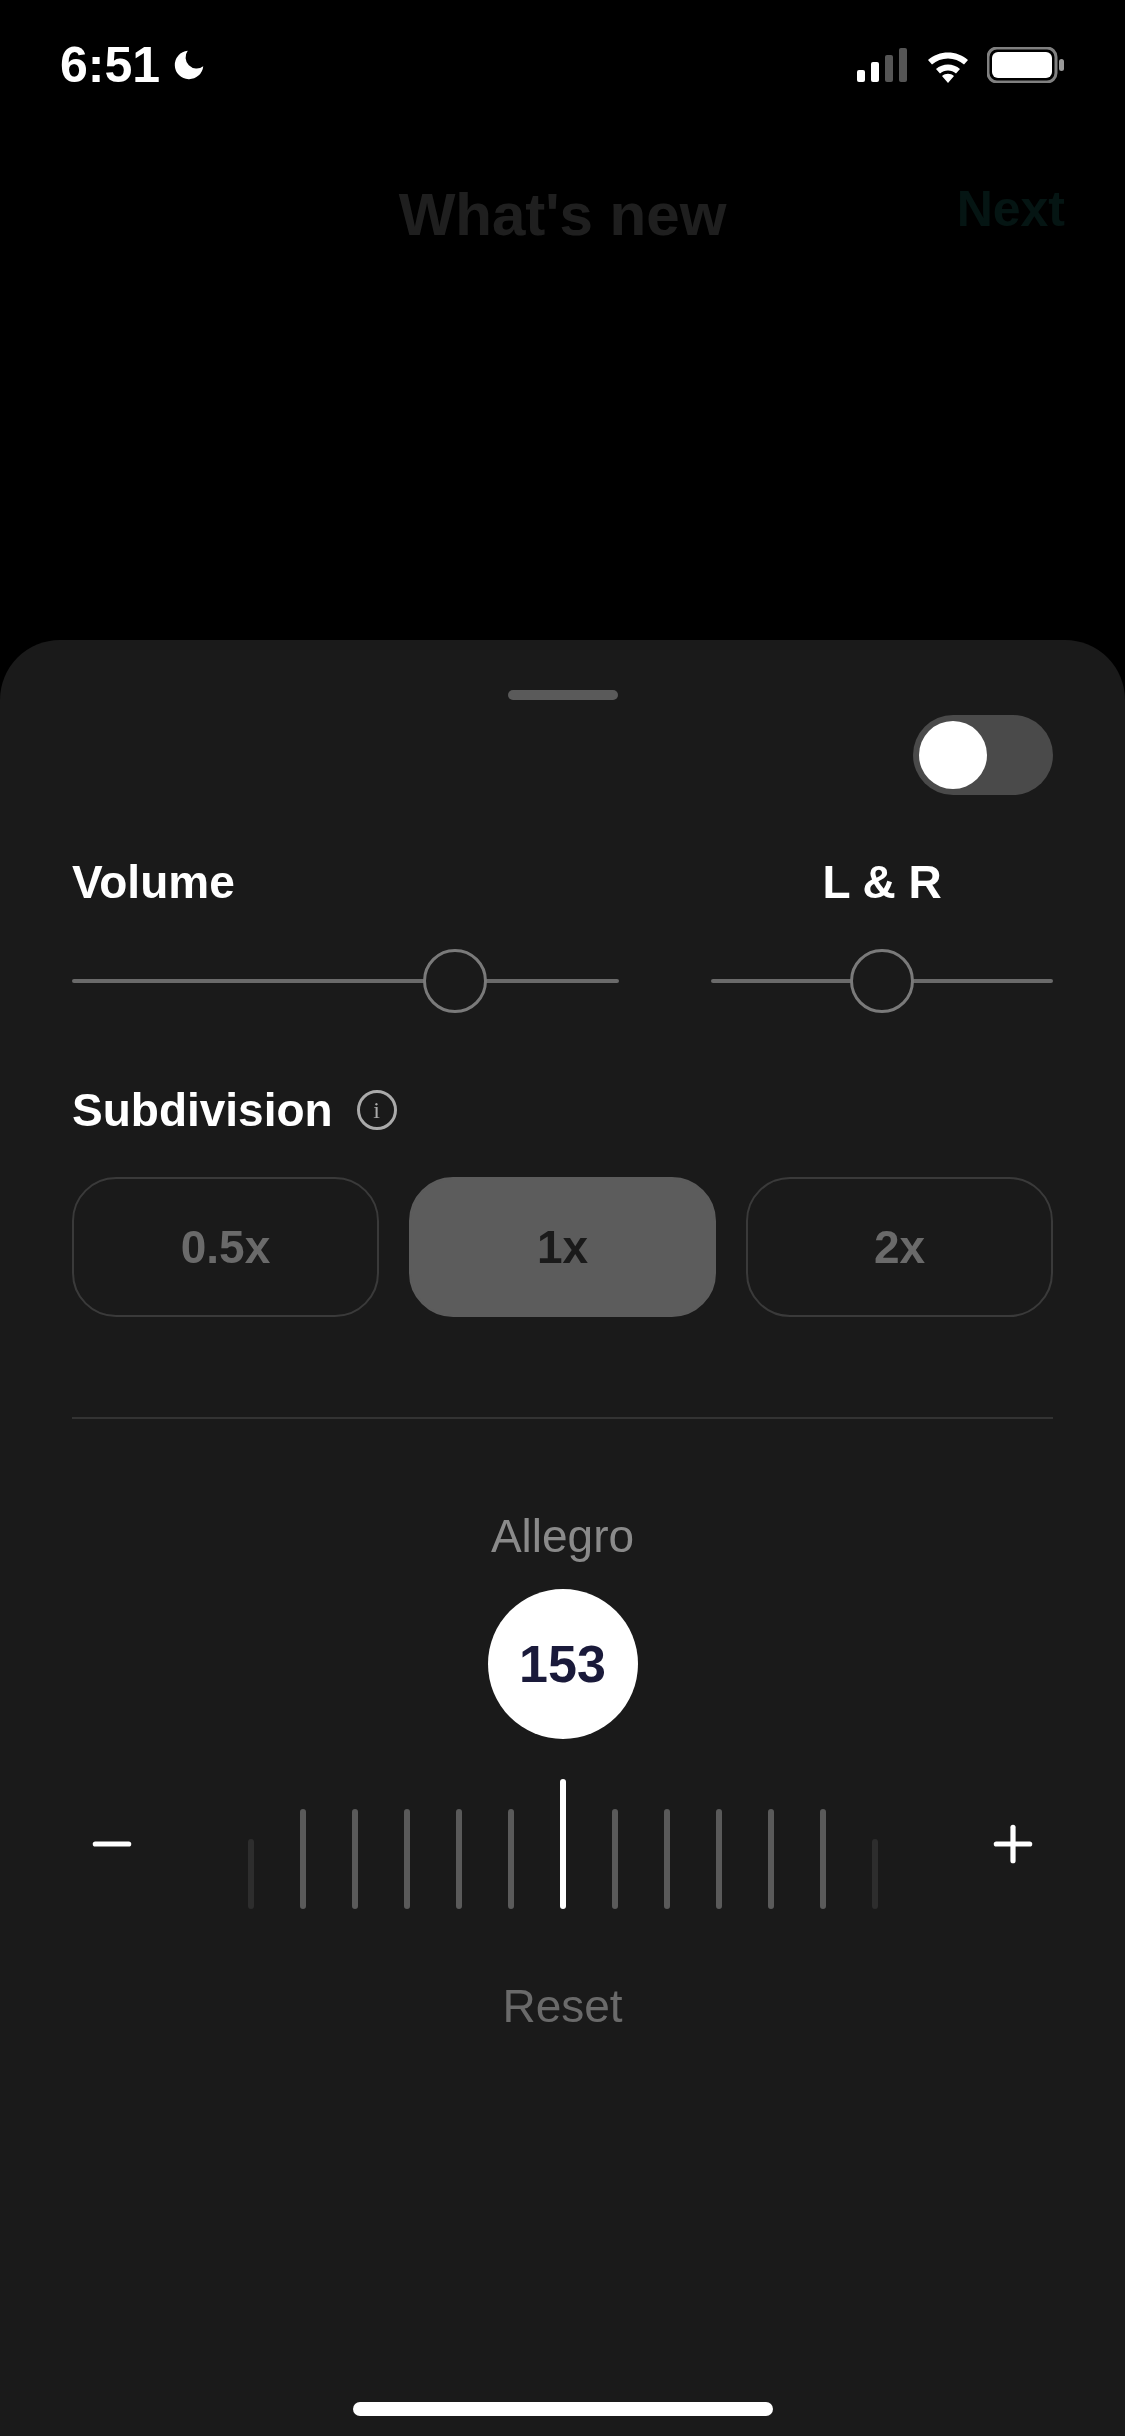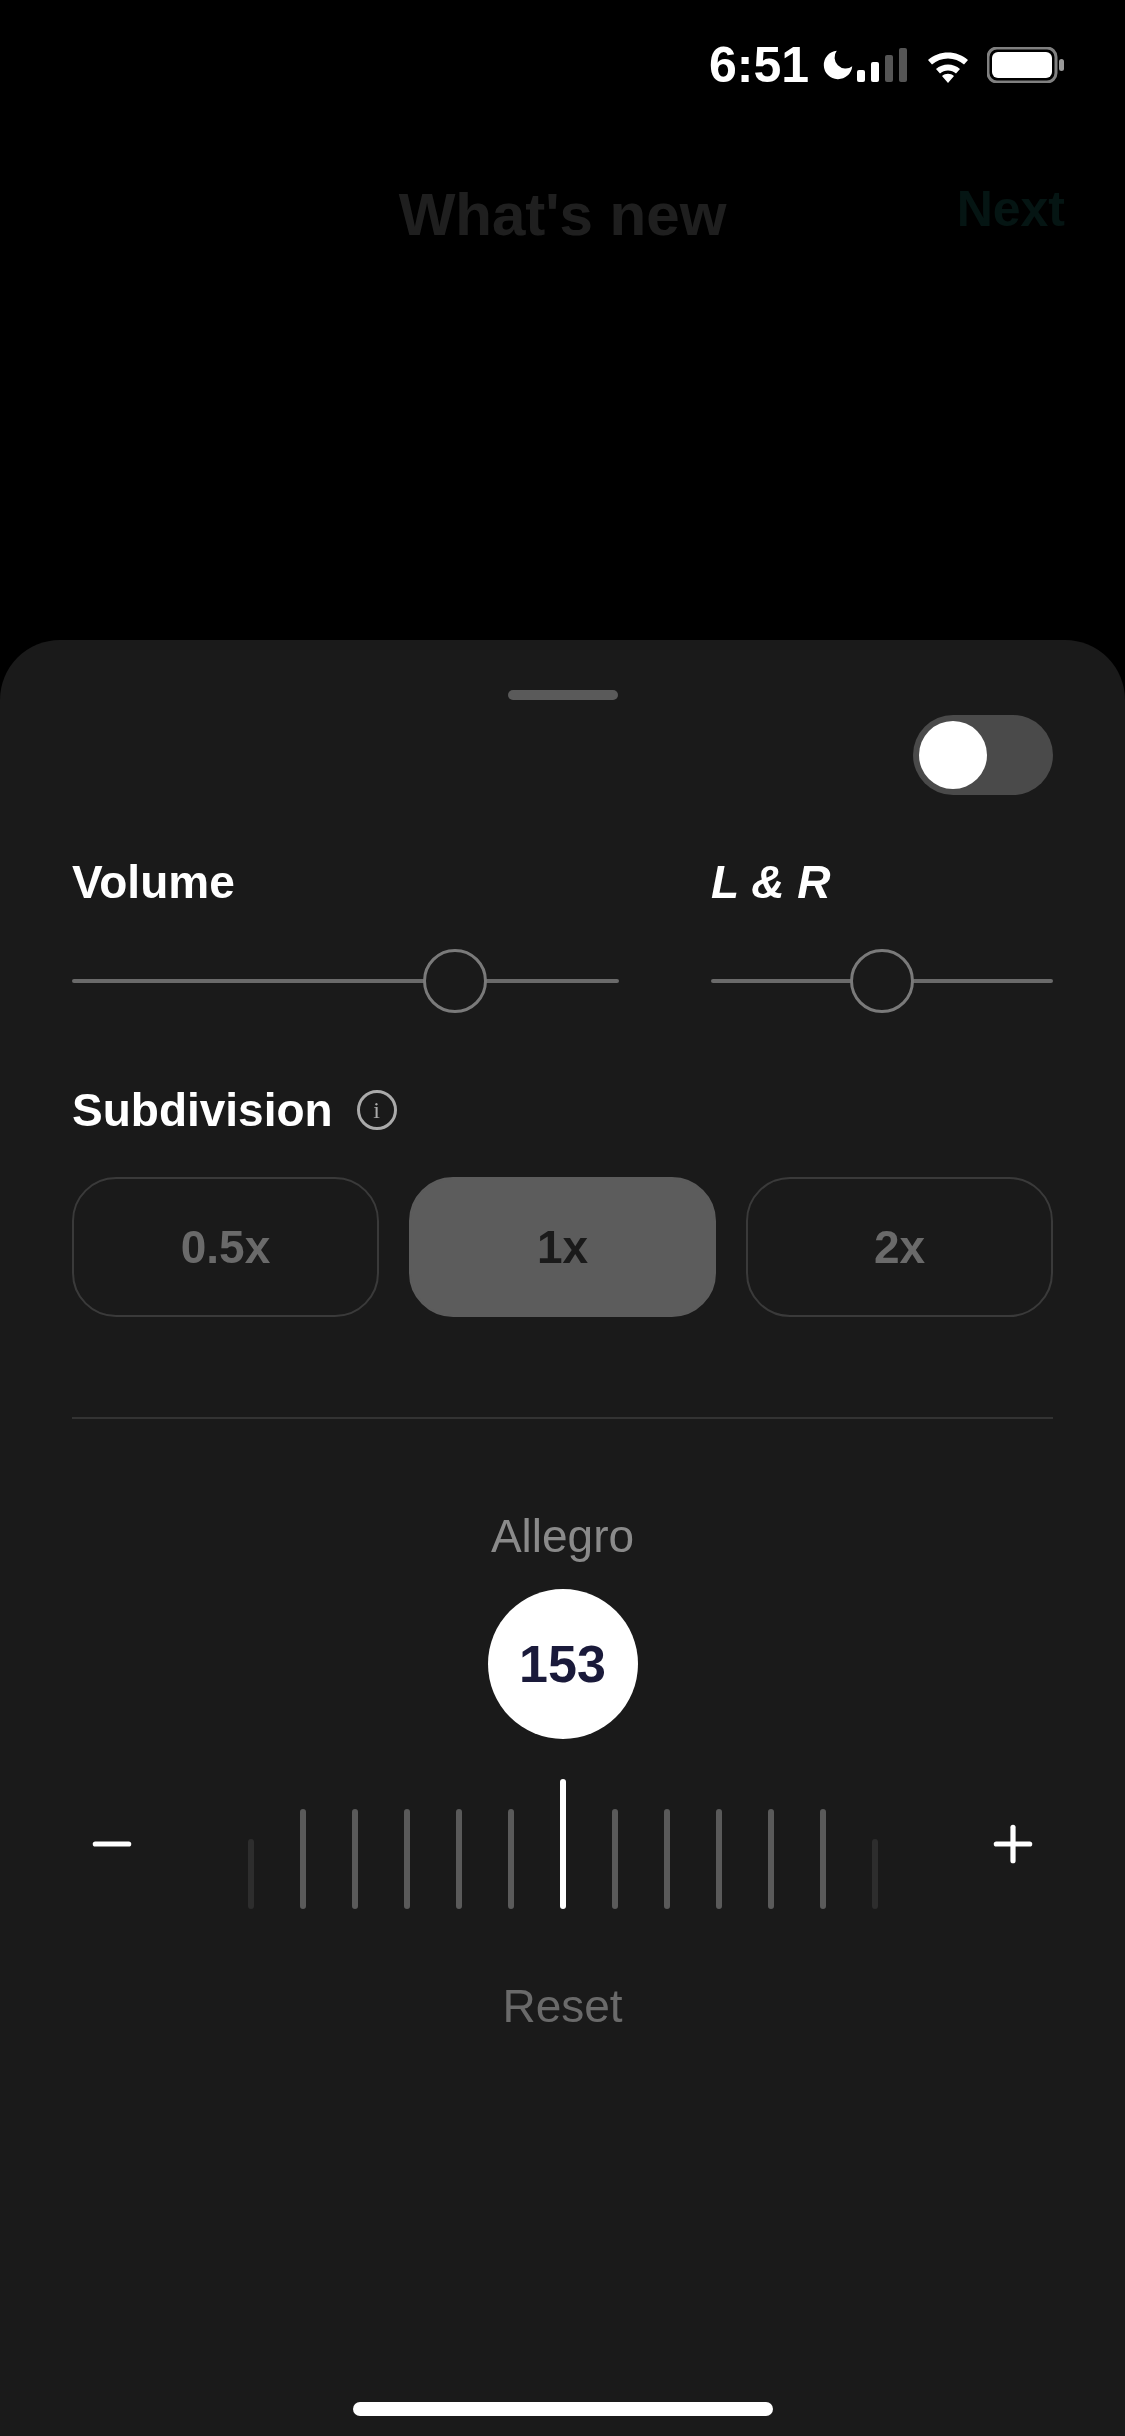--- a/index.html
+++ b/index.html
@@ -18,23 +18,22 @@
       color: #fff;
     }
     .status-bar {
       position: absolute;
       top: 0;
       left: 0;
       right: 0;
       height: 130px;
       display: flex;
       align-items: center;
-      justify-content: flex-end;
+      justify-content: space-between;
       padding: 4px 60px;
-      margin-left: 21px;
     }
     .status-left {
       display: flex;
       align-items: center;
       gap: 10px;
     }
     .status-time {
       font-size: 50px;
       font-weight: 600;
       color: #fff;
@@ -125,22 +124,21 @@
     .lr-col {
       flex: 1;
     }
     .control-label {
       font-size: 46px;
       font-weight: 600;
       color: #fff;
       margin-bottom: 70px;
     }
     .control-label.right {
-      text-align: left;
-      font-style: italic;
+      text-align: center;
     }
     .slider-track {
       position: relative;
       height: 4px;
       background: #6a6a6a;
       border-radius: 2px;
     }
     .slider-thumb {
       position: absolute;
       width: 64px;

